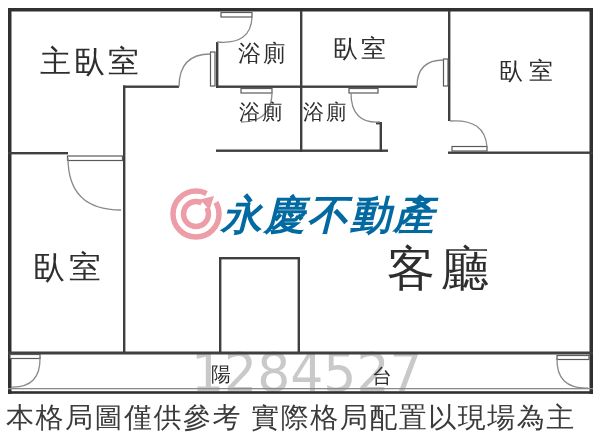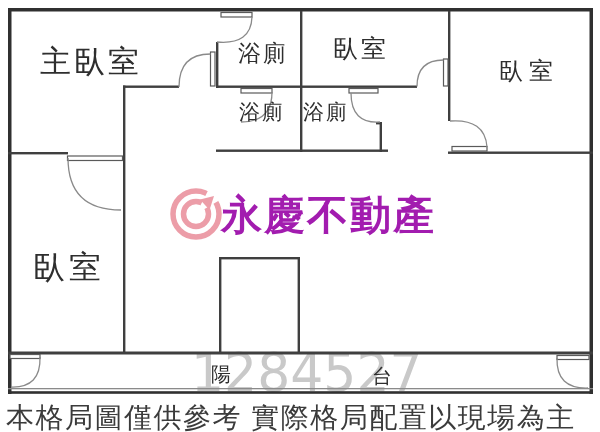--- a/index.html
+++ b/index.html
@@ -1,20 +1,20 @@
 <!DOCTYPE html>
 <html><head>
 <meta charset="utf-8">
 <style>
   html,body{margin:0;padding:0;background:#fff;}
   #stage{position:relative;width:600px;height:432px;background:#ffffff;overflow:hidden;
          font-family:"Liberation Sans",sans-serif;}
   
   .wm-brand{position:absolute;left:221px;top:188px;font-size:41px;font-weight:bold;
-            letter-spacing:2px;color:#a21caf;white-space:nowrap;}
+            letter-spacing:2px;color:#0369a1;white-space:nowrap;font-style:italic;}
   .wm-serial{position:absolute;left:191px;top:341px;font-size:52px;color:#c9c9c9;
              font-family:"DejaVu Sans",sans-serif;letter-spacing:0px;transform:scaleY(1.04);
              transform-origin:top left;white-space:nowrap;}
   .logo{position:absolute;left:163px;top:183px;}
   
   .plan{position:absolute;left:0;top:0;}
   
   .lbl{position:absolute;color:#2e2e2e;white-space:nowrap;line-height:1;}
   .lbl-master{left:40px;top:19px;font-size:31px;letter-spacing:3px;margin-top:27px;}
   .lbl-bath-top{left:238px;top:42px;font-size:23px;letter-spacing:2px;}
@@ -98,17 +98,18 @@
     </g>
   </svg>
 
   <div class="lbl lbl-master">主臥室</div>
   <div class="lbl lbl-bath-top">浴廁</div>
   <div class="lbl lbl-bed-mid">臥室</div>
   <div class="lbl lbl-bed-right">臥室</div>
   <div class="lbl lbl-bath-left">浴廁</div>
   <div class="lbl lbl-bath-right">浴廁</div>
   <div class="lbl lbl-bed-ll">臥室</div>
+  <div class="lbl lbl-living">客廳</div>
   <div class="lbl lbl-yang">陽</div>
   <div class="lbl lbl-tai">台</div>
 
   <div class="disclaimer">本格局圖僅供參考 實際格局配置以現場為主</div>
 </div>
 
 </body></html>

